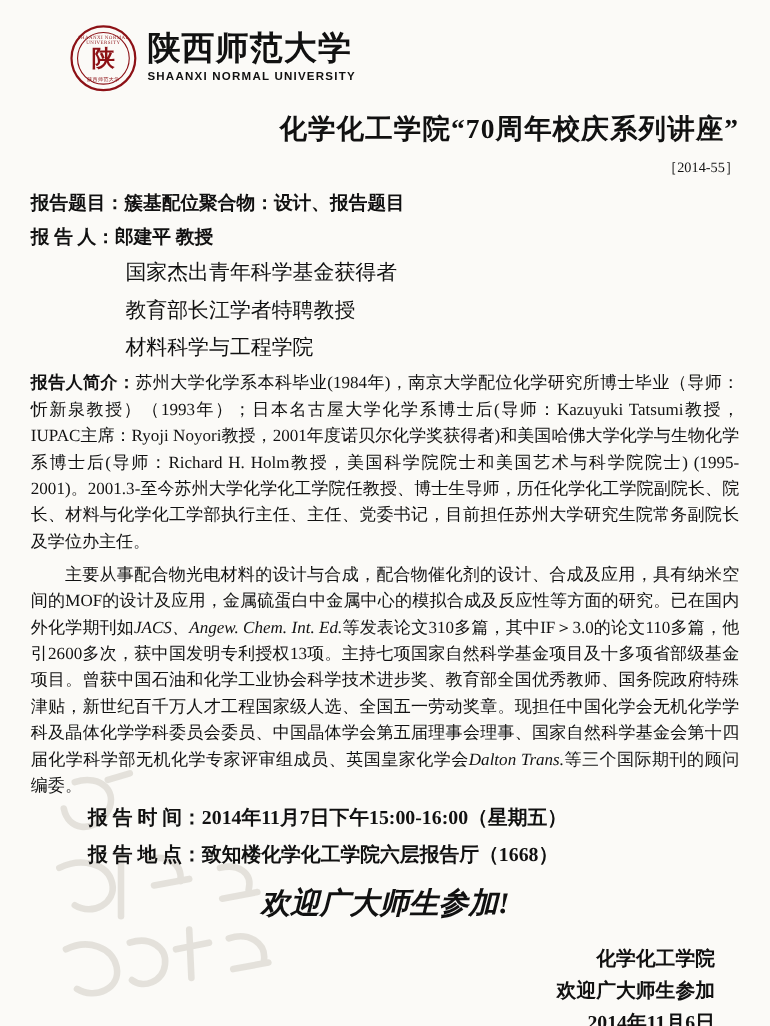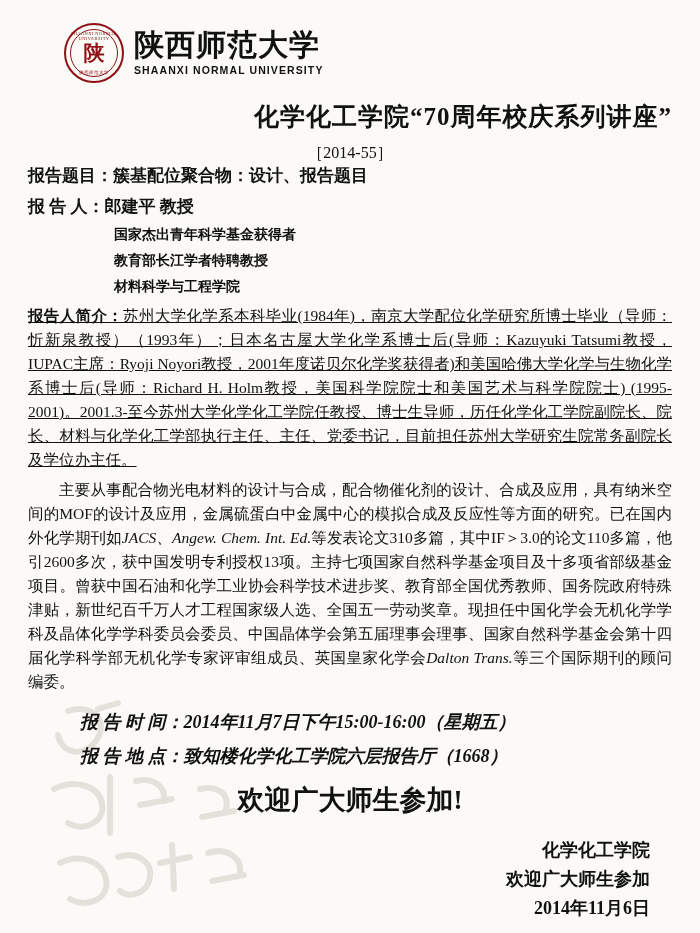--- a/index.html
+++ b/index.html
@@ -111,101 +111,101 @@
   .main-title {
     text-align: right;
     font-size: 25px;
     font-weight: bold;
     margin-top: 16px;
     letter-spacing: 1px;
     position: relative;
     z-index: 2;
   }
   .doc-number {
-    text-align: center;
-    font-size: 16px;
+    text-align: right;
+    font-size: 13px;
     margin-top: 10px;
     position: relative;
     z-index: 2;
   }
 
   
   .fields {
+    margin-top: 12px;
     position: relative;
     z-index: 2;
   }
   .field-row {
     display: flex;
     align-items: baseline;
     font-size: 17px;
     margin-bottom: 8px;
   }
   .field-label {
     flex: 0 0 auto;
     font-weight: bold;
     white-space: pre;
   }
   .field-value {
     font-weight: bold;
   }
   .sub-line {
-    font-size: 14px;
-    font-weight: bold;
+    font-size: 19px;
+    font-weight: normal;
     margin-left: 86px;
     margin-bottom: 8px;
   }
 
   
   .bio-block {
     margin-top: 8px;
     position: relative;
     z-index: 2;
   }
   .bio-first {
     font-size: 15.5px;
     line-height: 1.55;
     text-align: justify;
-    text-decoration: underline;
   }
   .bio-first .bio-label {
     font-weight: bold;
   }
   .bio-para {
     font-size: 15.5px;
     line-height: 1.55;
     text-align: justify;
     text-indent: 2em;
     margin-top: 6px;
   }
   .it {
     font-style: italic;
     font-weight: normal;
   }
 
   
   .meeting {
-    margin-top: 16px;
-    position: relative;
-    z-index: 2;
-    font-style: italic;
+    margin-top: 4px;
+    position: relative;
+    z-index: 2;
   }
   .meeting-row {
     font-size: 18px;
     font-weight: bold;
     margin-bottom: 10px;
     padding-left: 52px;
   }
   .welcome {
     text-align: center;
     font-size: 27px;
     font-weight: bold;
     margin-top: 14px;
     margin-bottom: 10px;
     position: relative;
     z-index: 2;
+    font-style: italic;
   }
 
   
   .signature {
     margin-top: 18px;
     text-align: right;
     padding-right: 22px;
     position: relative;
     z-index: 2;
   }

